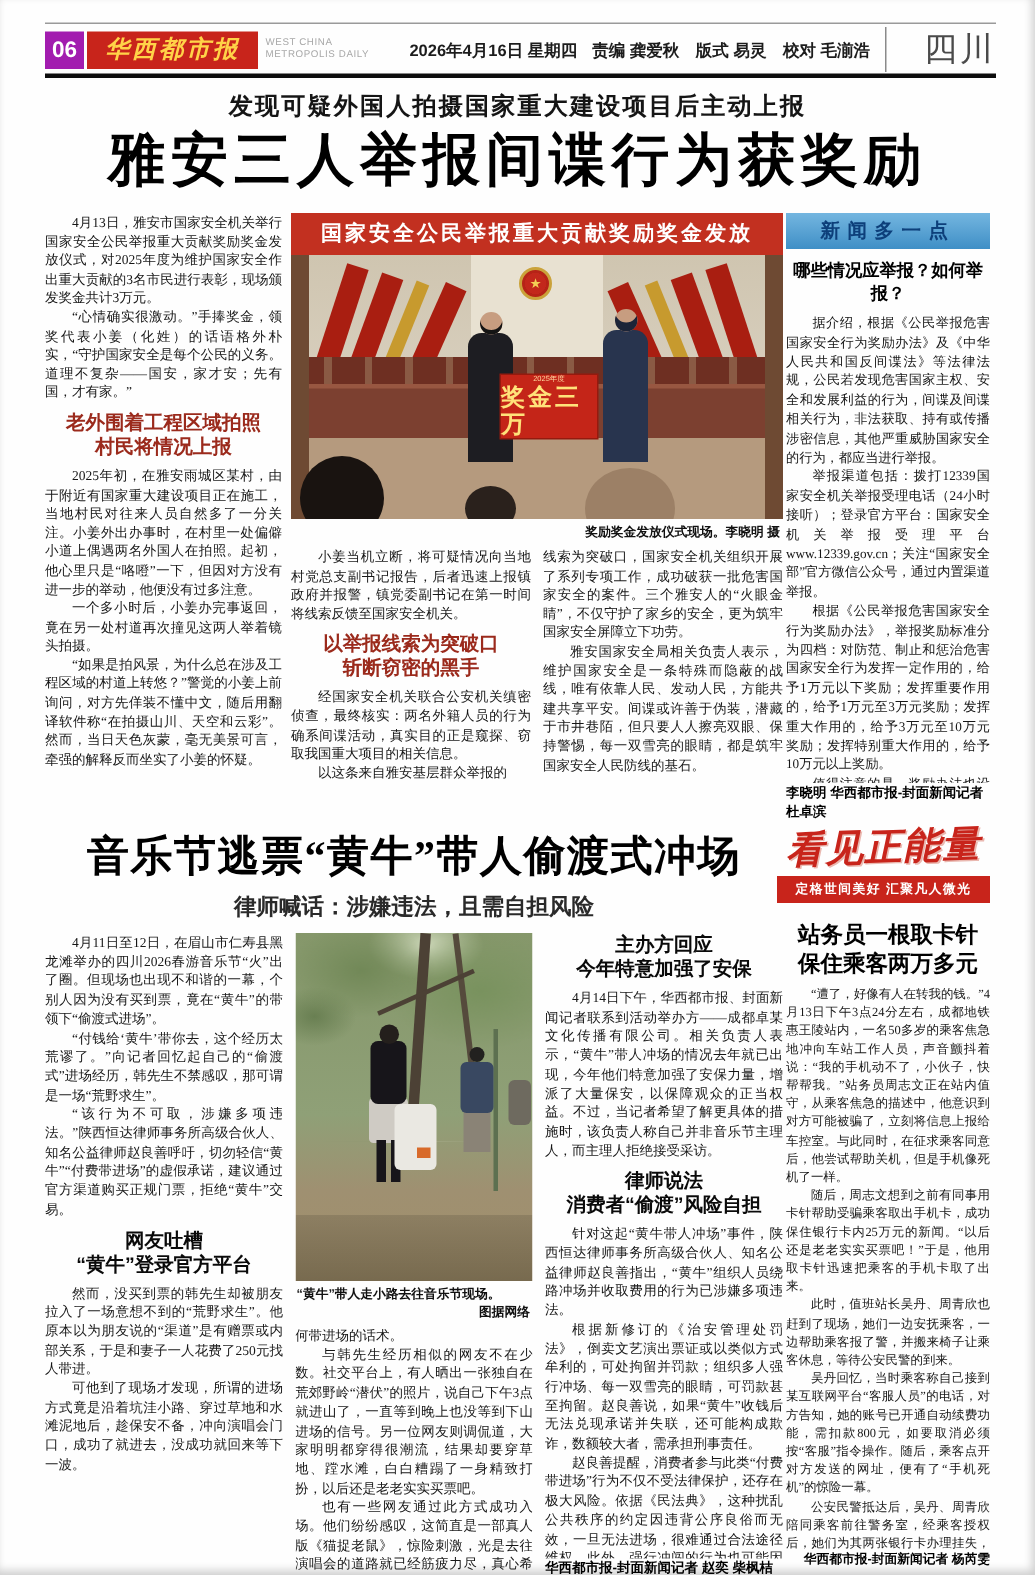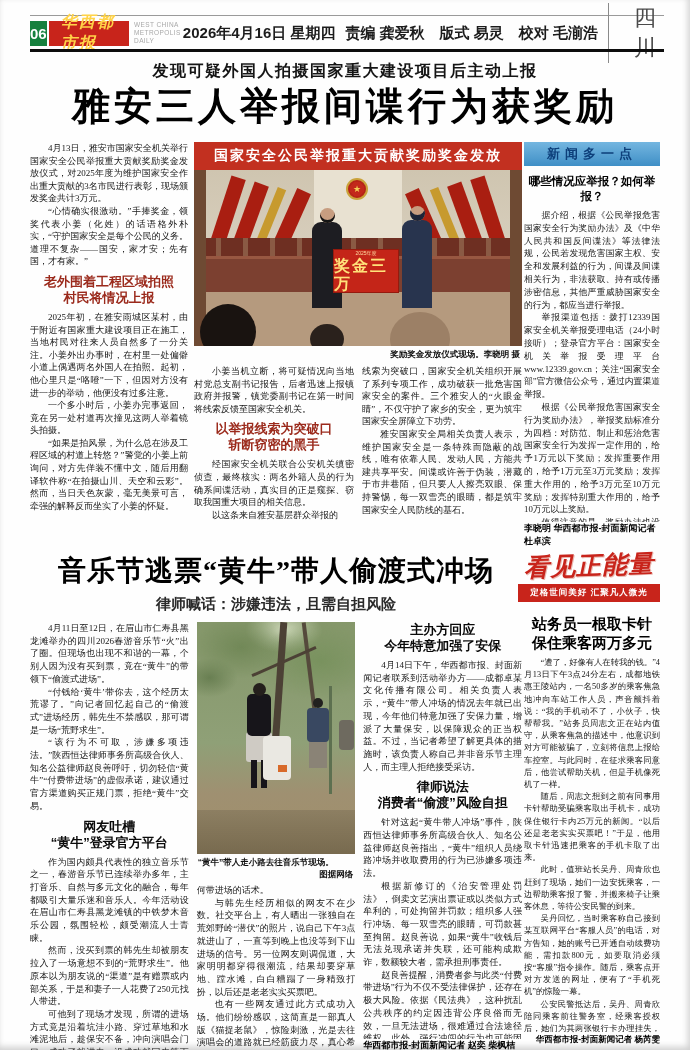--- a/index.html
+++ b/index.html
@@ -5,28 +5,28 @@
   * { margin:0; padding:0; box-sizing:border-box; }
   html,body { background:#d9d9d9; }
   body { font-family:"Liberation Serif","DejaVu Serif",serif; }
   .page { position:relative; width:690px; height:1050px; margin:0 auto; background:#fefefe;
           overflow:hidden; color:#1a1a1a; box-shadow:inset -2px -3px 6px #cfcfcf; }
 
   
   .rule-a { position:absolute; top:15px; left:30px; right:26px; height:1px; background:#9a9a9a; }
   .rule-b { position:absolute; top:49px; left:30px; right:26px; height:3px; background:#0d0d0d; }
   .header-row { position:absolute; top:19px; left:30px; right:26px; height:28px; display:flex; align-items:center; }
-  .pageno { width:26px; height:25px; background:#15803d; color:#fff; display:flex; align-items:center; justify-content:center;
+  .pageno { width:26px; height:25px; background:#a21caf; color:#fff; display:flex; align-items:center; justify-content:center;
             font-family:"Liberation Sans",sans-serif; font-weight:bold; font-size:15px; }
   .masthead { height:25px; margin-left:2px; background:#c8241b; color:#ffd348; display:flex; align-items:center;
               padding:0 12px; font-style:italic; font-weight:900; font-size:16px; letter-spacing:2px; }
   .masthead-en { margin-left:5px; width:78px; color:#a8a8a8; font-family:"Liberation Sans",sans-serif;
                  font-size:6.5px; line-height:1.2; letter-spacing:.4px; }
   .hspacer { flex:1; }
-  .dateline { font-family:"Liberation Sans",sans-serif; font-size:15px; color:#1c1c1c; font-weight:bold; white-space:nowrap; }
+  .dateline { font-family:"Liberation Sans",sans-serif; font-size:11px; color:#1c1c1c; font-weight:bold; white-space:nowrap; }
   .dateline .gap { display:inline-block; width:10px; }
   .section-label { margin-left:10px; padding-left:25px; border-left:1px solid #8a8a8a;
                    font-family:"Liberation Sans",sans-serif; font-size:22px; color:#4a4a4a; letter-spacing:2px; }
 
   
   .kicker { position:absolute; top:61px; left:0; width:100%; text-align:center;
             font-family:"Liberation Sans",sans-serif; font-weight:600; font-size:16px; letter-spacing:1.5px; color:#151515; }
   .headline { position:absolute; top:81px; left:0; width:100%; text-align:center;
               font-weight:900; font-size:38px; letter-spacing:4px; color:#000; }
 
@@ -263,21 +263,20 @@
 
       <div class="music-col">
         <div class="paras-clip">
           <p class="body">4月11日至12日，在眉山市仁寿县黑龙滩举办的四川2026春游音乐节“火”出了圈。但现场也出现不和谐的一幕，个别人因为没有买到票，竟在“黄牛”的带领下“偷渡式进场”。</p>
           <p class="body">“付钱给‘黄牛’带你去，这个经历太荒谬了。”向记者回忆起自己的“偷渡式”进场经历，韩先生不禁感叹，那可谓是一场“荒野求生”。</p>
           <p class="body">“该行为不可取，涉嫌多项违法。”陕西恒达律师事务所高级合伙人、知名公益律师赵良善呼吁，切勿轻信“黄牛”“付费带进场”的虚假承诺，建议通过官方渠道购买正规门票，拒绝“黄牛”交易。</p>
           <h3 class="subhead-black">
             <span>网友吐槽</span><br>
             <span>“黄牛”登录官方平台</span>
           </h3>
-          <p class="body">作为国内颇具代表性的独立音乐节之一，春游音乐节已连续举办多年，主打音乐、自然与多元文化的融合，每年都吸引大量乐迷和音乐人。今年活动设在眉山市仁寿县黑龙滩镇的中铁梦木音乐公园，氛围轻松，颇受潮流人士青睐。</p>
           <p class="body">然而，没买到票的韩先生却被朋友拉入了一场意想不到的“荒野求生”。他原本以为朋友说的“渠道”是有赠票或内部关系，于是和妻子一人花费了250元找人带进。</p>
           <p class="body">可他到了现场才发现，所谓的进场方式竟是沿着坑洼小路、穿过草地和水滩泥地后，趁保安不备，冲向演唱会门口，成功了就进去，没成功就回来等下一波。</p>
 
         </div>
       </div>
 
       <div class="music-col">
         <div class="photo2">
           <div class="p2-canopy"></div>
           <div class="p2-trunk1"></div>

